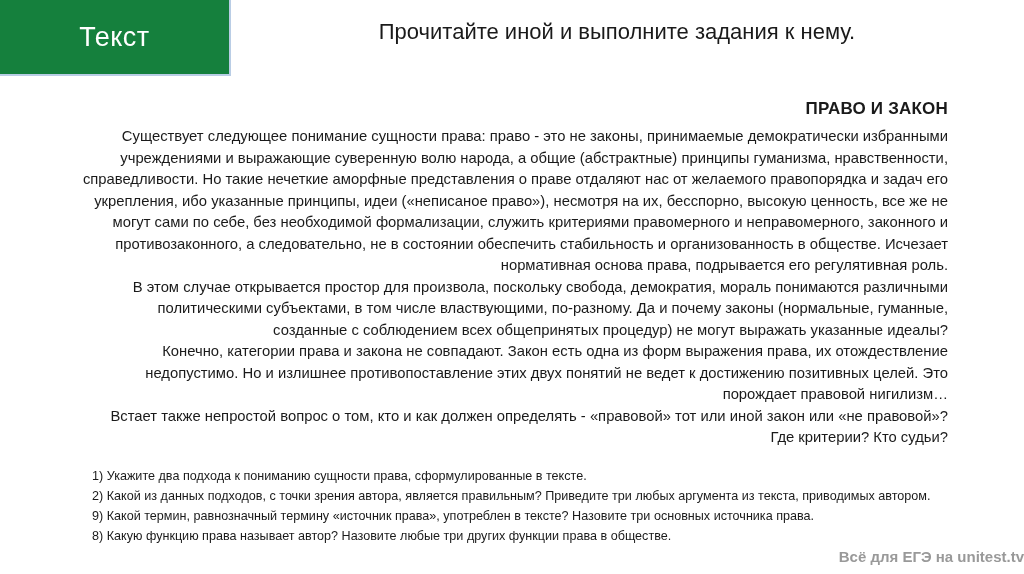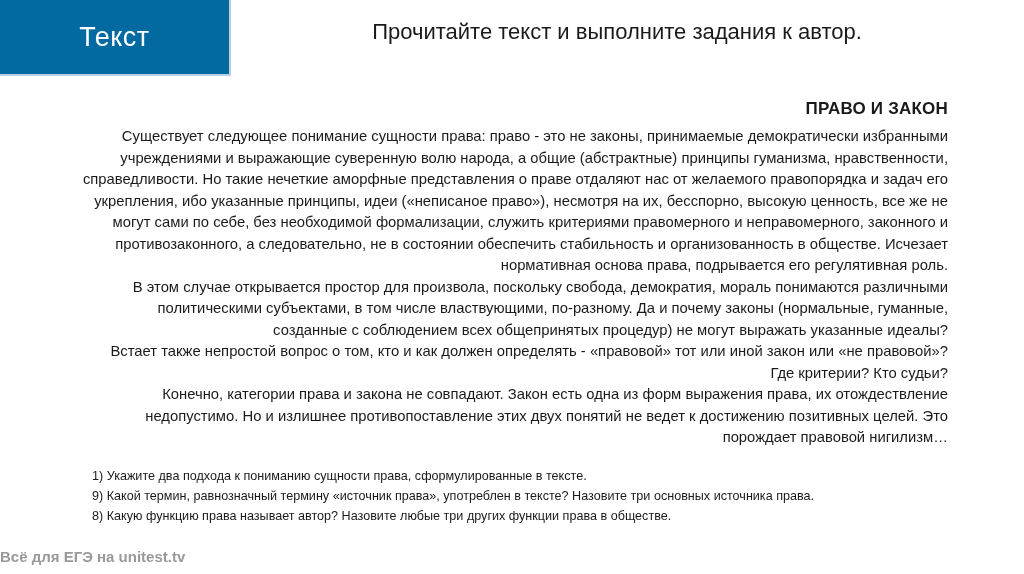--- a/index.html
+++ b/index.html
@@ -16,21 +16,21 @@
     overflow: hidden;
     box-sizing: border-box;
   }
   
   .tag-box {
     position: absolute;
     left: 0;
     top: 0;
     width: 229px;
     height: 74px;
-    background: #0369a1;
+    background: #15803d;
     border-right: 2px solid #b9cde5;
     border-bottom: 2px solid #b9cde5;
     display: flex;
     align-items: center;
     justify-content: center;
   }
   .tag-box .tag-label {
     color: #ffffff;
     font-size: 27px;
     font-weight: 400;
@@ -78,47 +78,48 @@
   }
   .question-item {
     margin: 0;
   }
   
   .footer {
     position: absolute;
     left: 0;
     right: 0;
     bottom: 9px;
-    text-align: left;
+    text-align: right;
     font-size: 15px;
     font-weight: 700;
     color: #999999;
   }
 </style>
 </head>
 <body>
 
 <div class="slide">
 
   <div class="tag-box">
     <span class="tag-label">Текст</span>
   </div>
 
-  <div class="instruction">Прочитайте текст и выполните задания к автор.</div>
+  <div class="instruction">Прочитайте иной и выполните задания к нему.</div>
 
   <div class="content">
     <h1 class="doc-title">ПРАВО И ЗАКОН</h1>
 
     <p class="doc-paragraph">Существует следующее понимание сущности права: право - это не законы, принимаемые демократически избранными учреждениями и выражающие суверенную волю народа, а общие (абстрактные) принципы гуманизма, нравственности, справедливости. Но такие нечеткие аморфные представления о праве отдаляют нас от желаемого правопорядка и задач его укрепления, ибо указанные принципы, идеи («неписаное право»), несмотря на их, бесспорно, высокую ценность, все же не могут сами по себе, без необходимой формализации, служить критериями правомерного и неправомерного, законного и противозаконного, а следовательно, не в состоянии обеспечить стабильность и организованность в обществе. Исчезает нормативная основа права, подрывается его регулятивная роль.</p>
     <p class="doc-paragraph">В этом случае открывается простор для произвола, поскольку свобода, демократия, мораль понимаются различными политическими субъектами, в том числе властвующими, по-разному. Да и почему законы (нормальные, гуманные, созданные с соблюдением всех общепринятых процедур) не могут выражать указанные идеалы?</p>
+    <p class="doc-paragraph">Конечно, категории права и закона не совпадают. Закон есть одна из форм выражения права, их отождествление недопустимо. Но и излишнее противопоставление этих двух понятий не ведет к достижению позитивных целей. Это порождает правовой нигилизм…</p>
     <p class="doc-paragraph">Встает также непростой вопрос о том, кто и как должен определять - «правовой» тот или иной закон или «не правовой»? Где критерии? Кто судьи?</p>
-    <p class="doc-paragraph">Конечно, категории права и закона не совпадают. Закон есть одна из форм выражения права, их отождествление недопустимо. Но и излишнее противопоставление этих двух понятий не ведет к достижению позитивных целей. Это порождает правовой нигилизм…</p>
 
     <div class="questions">
       <p class="question-item">1) Укажите два подхода к пониманию сущности права, сформулированные в тексте.</p>
+      <p class="question-item">2) Какой из данных подходов, с точки зрения автора, является правильным? Приведите три любых аргумента из текста, приводимых автором.</p>
       <p class="question-item">9) Какой термин, равнозначный термину «источник права», употреблен в тексте? Назовите три основных источника права.</p>
       <p class="question-item">8) Какую функцию права называет автор? Назовите любые три других функции права в обществе.</p>
     </div>
   </div>
 
   <div class="footer">Всё для ЕГЭ на unitest.tv</div>
 
 </div>
 
 </body></html>

